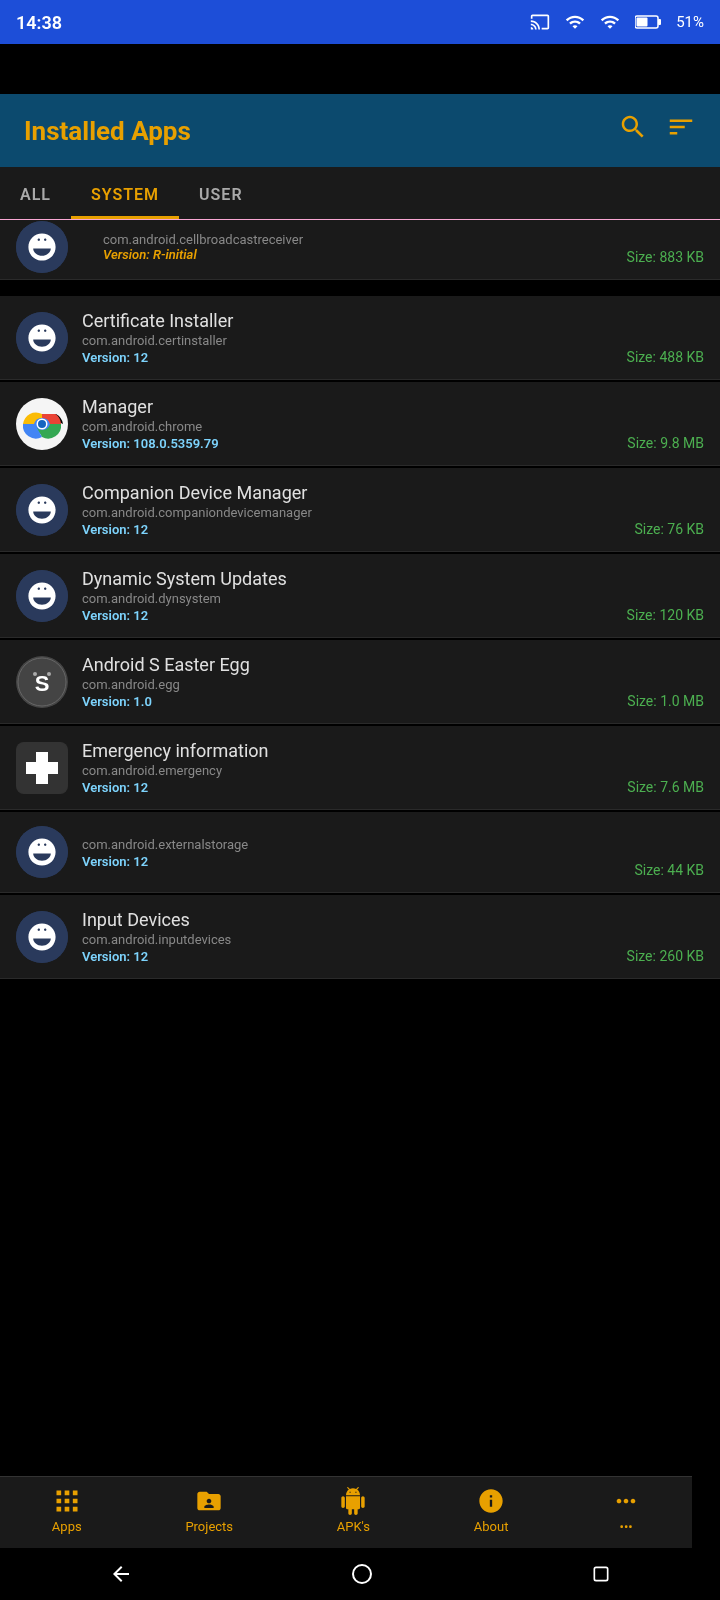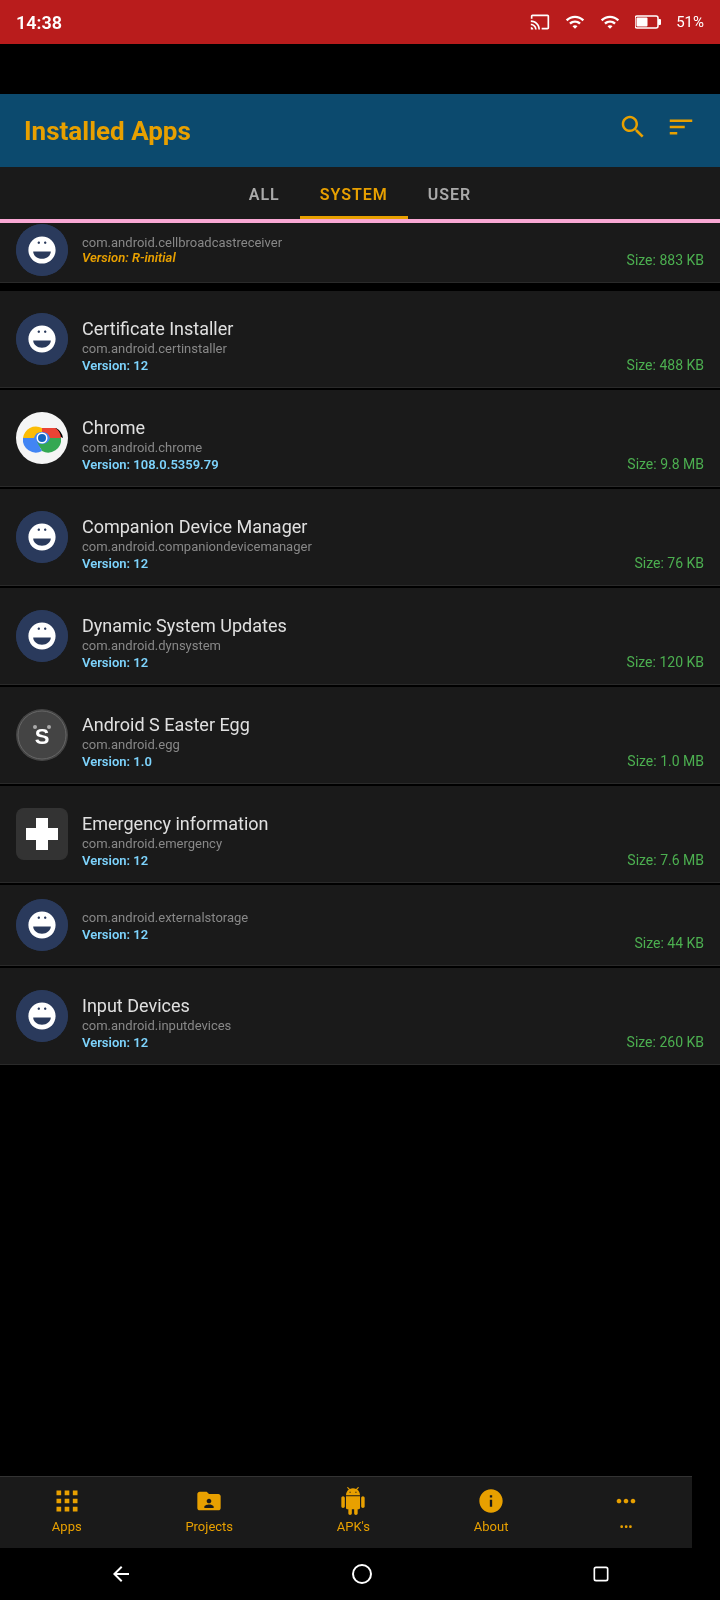--- a/index.html
+++ b/index.html
@@ -8,21 +8,21 @@
       background: #000;
       color: #fff;
       font-family: 'Roboto', Arial, sans-serif;
       width: 720px;
       min-height: 1600px;
       overflow-x: hidden;
     }
 
     
     .status-bar {
-      background: #b91c1c;
+      background: #1d4ed8;
       display: flex;
       justify-content: space-between;
       align-items: center;
       padding: 16px 16px;
       height: 44px;
     }
     .status-time {
       font-size: 18px;
       font-weight: 600;
       color: #fff;
@@ -63,23 +63,23 @@
     .header-icon {
       color: #e8a000;
       font-size: 28px;
       cursor: pointer;
     }
 
     
     .tabs {
       background: #1a1a1a;
       display: flex;
-      justify-content: center;
+      justify-content: flex-start;
       padding: 10px 0 0;
-      border-bottom: 4px solid #f9a8d4;
+      border-bottom: 1px solid #f9a8d4;
     }
     .tab {
       font-size: 16px;
       font-weight: 600;
       color: #aaa;
       padding: 8px 20px 12px;
       cursor: pointer;
       letter-spacing: 1px;
     }
     .tab.active {
@@ -107,21 +107,20 @@
       justify-content: center;
       overflow: hidden;
     }
     .app-info {
       flex: 1;
     }
     .app-name {
       font-size: 18px;
       color: #e0e0e0;
       font-weight: 400;
-      margin-top: 13px;
     }
     .app-package {
       font-size: 13px;
       color: #888;
       margin: 2px 0;
     }
     .app-version {
       font-size: 13px;
       color: #7dd3fc;
       font-weight: 600;
@@ -203,24 +202,25 @@
       border-radius: 8px;
     }
 
     
     .app-item-partial {
       display: flex;
       align-items: center;
       padding: 8px 16px 14px;
       border-bottom: 1px solid #2a2a2a;
       background: #1a1a1a;
-      margin-bottom: 8px;
+      margin-bottom: 16px;
       cursor: pointer;
       overflow: hidden;
       max-height: 60px;
+      gap: 21px;
     }
 
     .partial-info {
       flex: 1;
     }
     .partial-package {
       font-size: 13px;
       color: #888;
     }
     .partial-version {
@@ -334,21 +334,21 @@
         <path d="M45 26 A13 13 0 0 1 26 39 L20.5 29.5 A8 8 0 0 0 34 26 Z" fill="#34A853"></path>
 
         <path d="M26 39 A13 13 0 0 1 7 26 L18 26 A8 8 0 0 0 20.5 29.5 Z" fill="#4285F4"></path>
 
         <path d="M7 26 A13 13 0 0 1 26 16 L26 20 A8 8 0 0 0 18 26 Z" fill="#FBBC05"></path>
         <circle cx="26" cy="26" r="5" fill="white"></circle>
         <circle cx="26" cy="26" r="4" fill="#1565C0"></circle>
       </svg>
     </div>
     <div class="app-info">
-      <div class="app-name">Chrome</div>
+      <div class="app-name">Manager</div>
       <div class="app-package">com.android.chrome</div>
       <div class="app-version">Version: 108.0.5359.79</div>
     </div>
     <span class="app-size">Size: 9.8 MB</span>
   </div>
 
   <div class="app-item">
     <div class="app-icon android-icon-blue">
       <svg viewBox="0 0 52 52" xmlns="http://www.w3.org/2000/svg">
         <circle cx="26" cy="26" r="26" fill="#2a3a5c"></circle>

